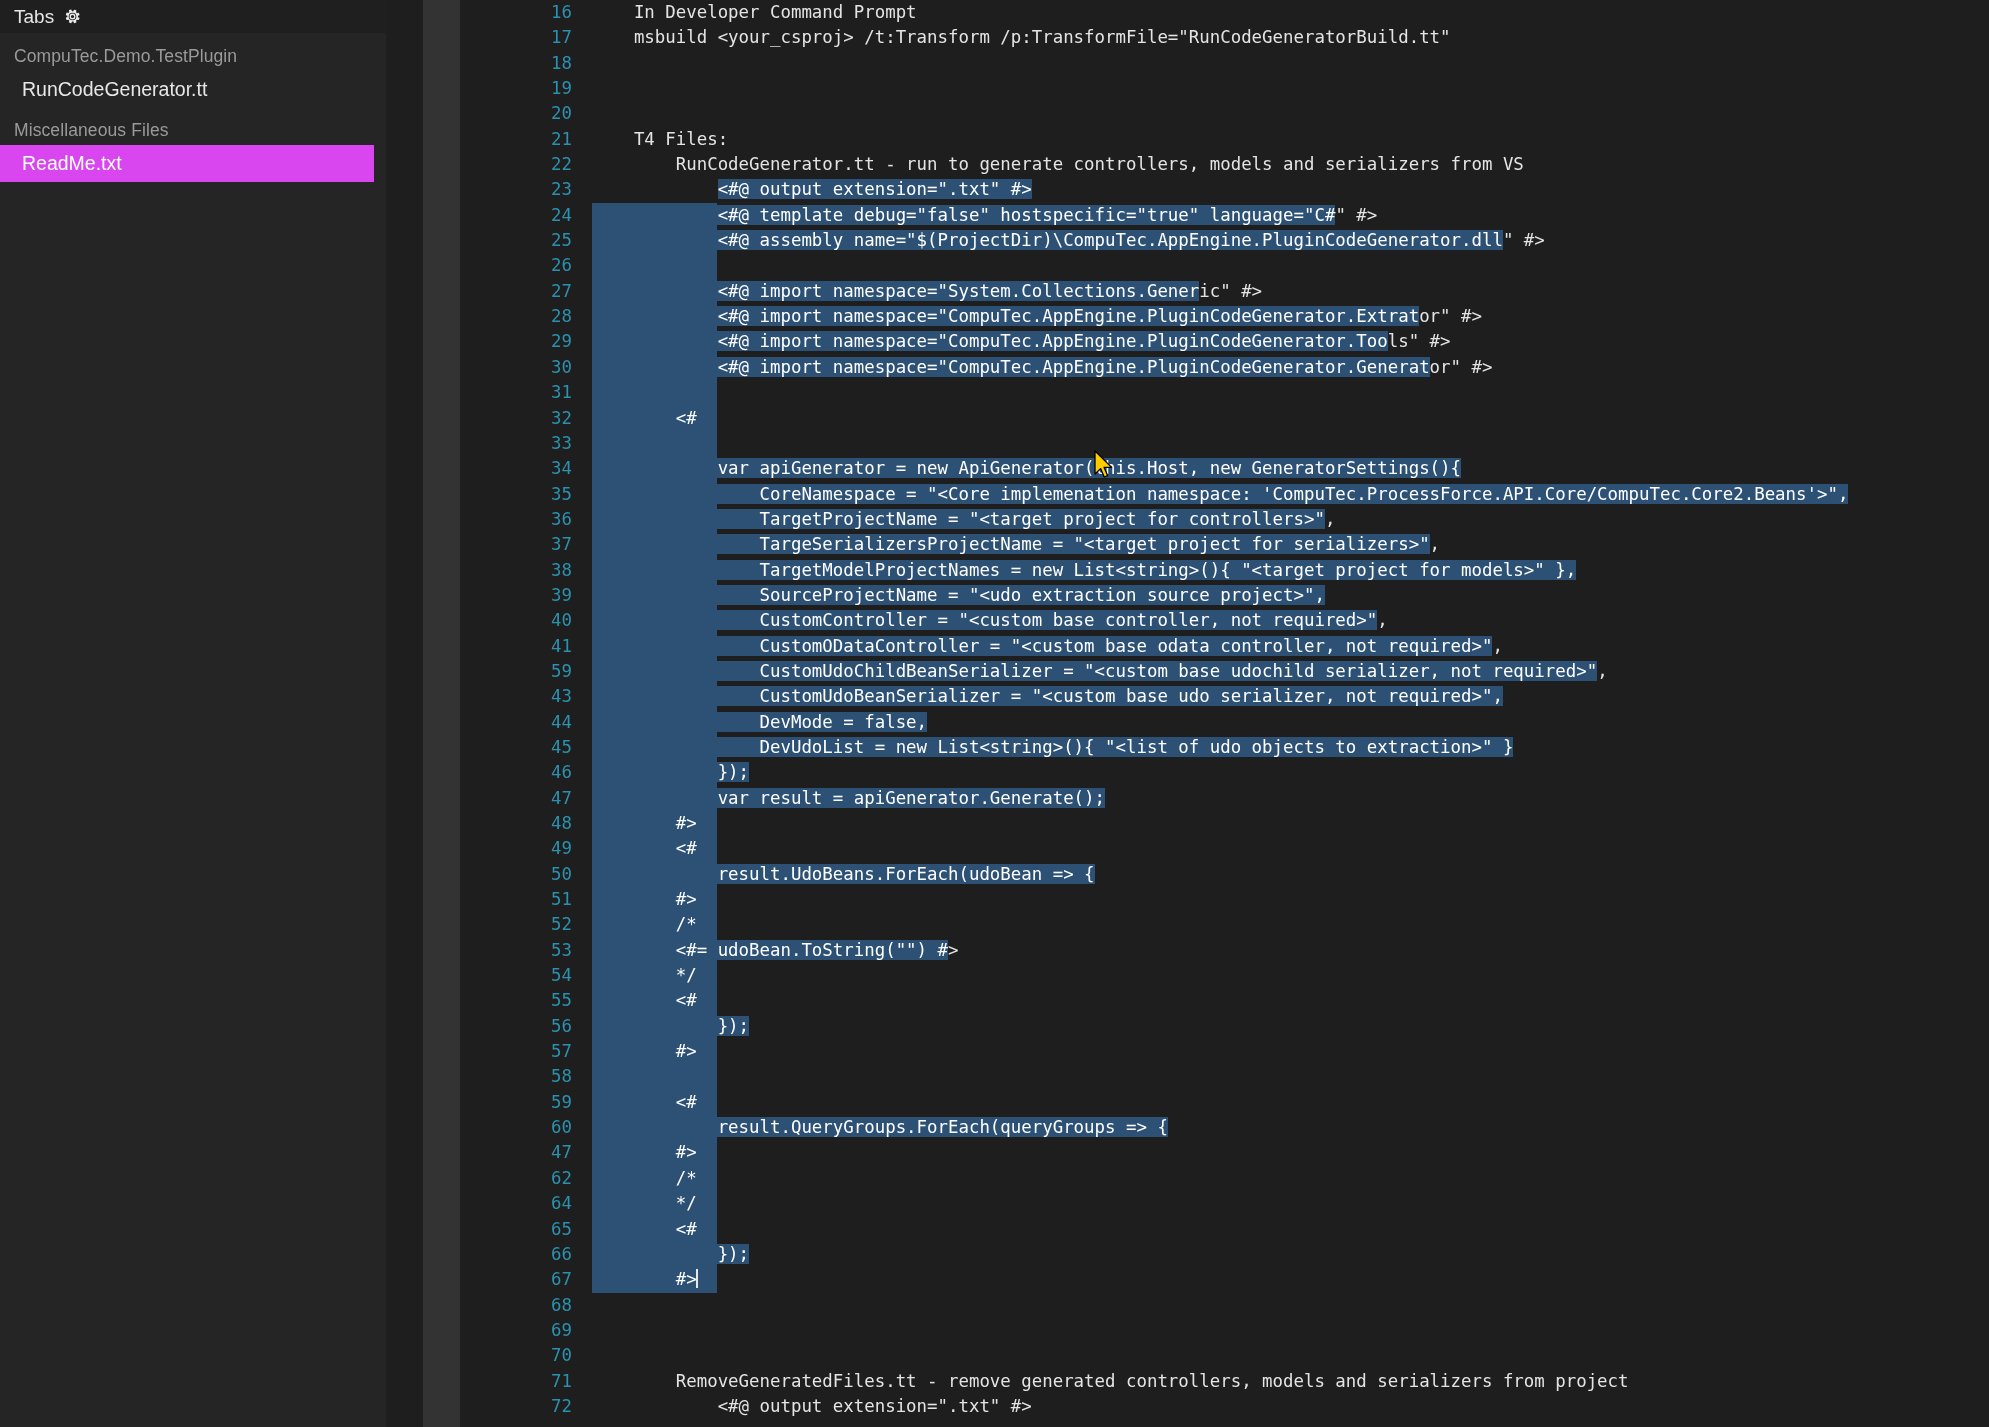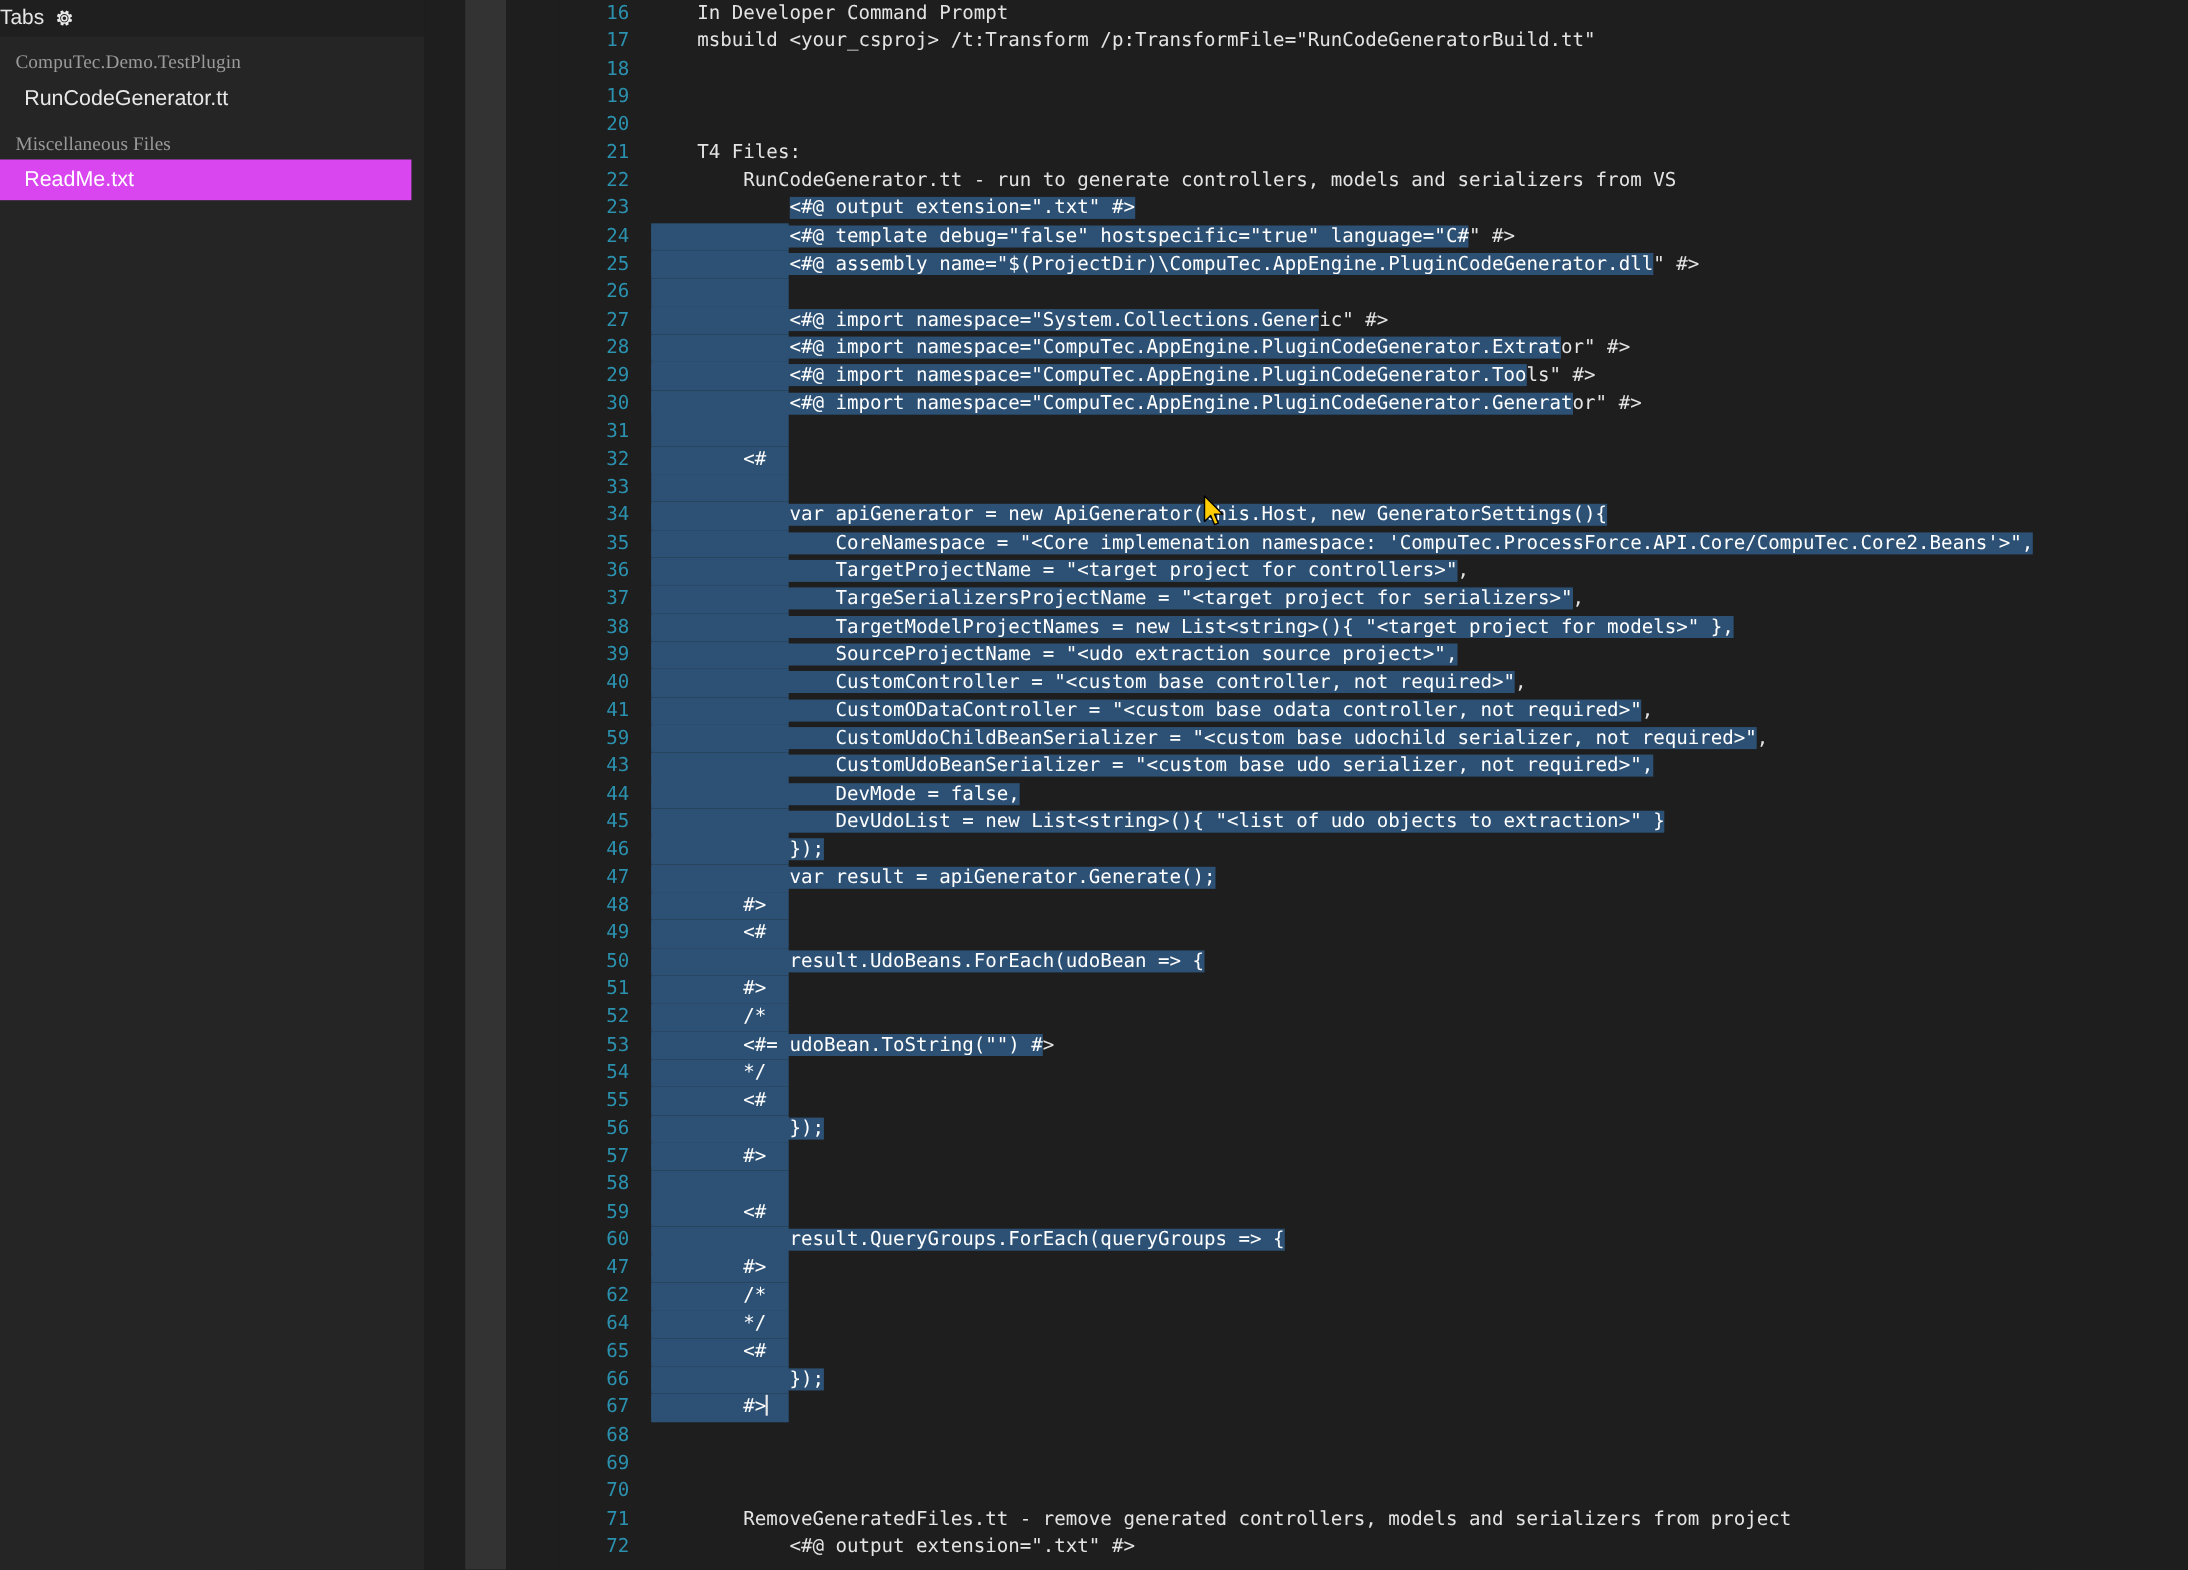--- a/index.html
+++ b/index.html
@@ -15,33 +15,34 @@
   .sidebar {
     width:386px; height:100%;
     background:#252526;
     flex:0 0 386px;
     position:relative;
   }
   .sidebar-header {
     height:33px;
     background:#1f1f1f;
     display:flex; align-items:center;
+    padding-left:14px;
     gap:10px;
   }
   .sidebar-header .title {
     color:#e6e6e6;
     font-family:"Liberation Sans", sans-serif;
     font-size:19px;
   }
   .gear-icon { display:flex; align-items:center; }
   .gear-icon svg { display:block; }
 
   .group-label {
     color:#9a9a9a;
-    font-family:Liberation Serif, serif;
+    font-family:Liberation Sans, sans-serif;
     font-size:17.5px;
     padding:13px 0 4px 14px;
     letter-spacing:0.1px;
   }
   .file-item {
     color:#e8e8e8;
     font-family:"Liberation Sans", sans-serif;
     font-size:19.5px;
     padding:5px 0 5px 22px;
     line-height:1.35;

